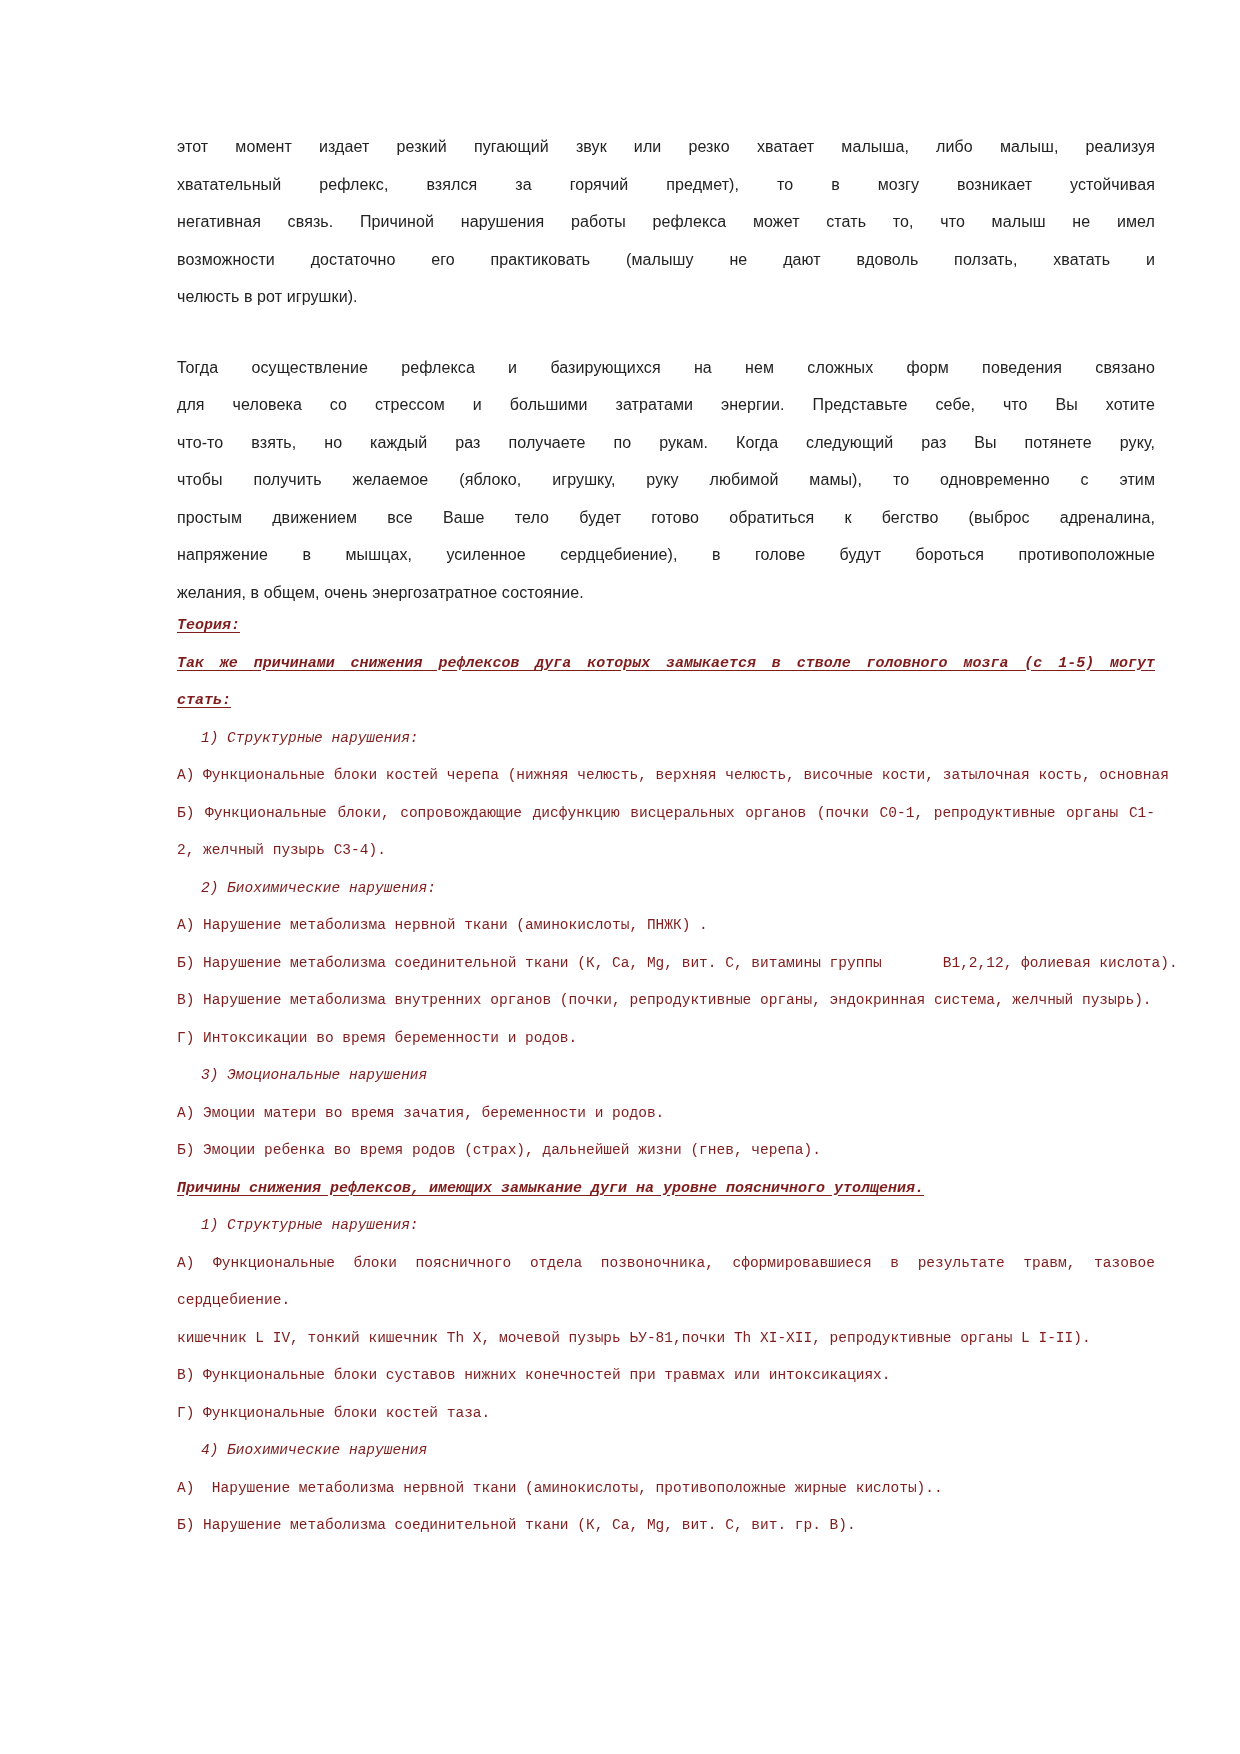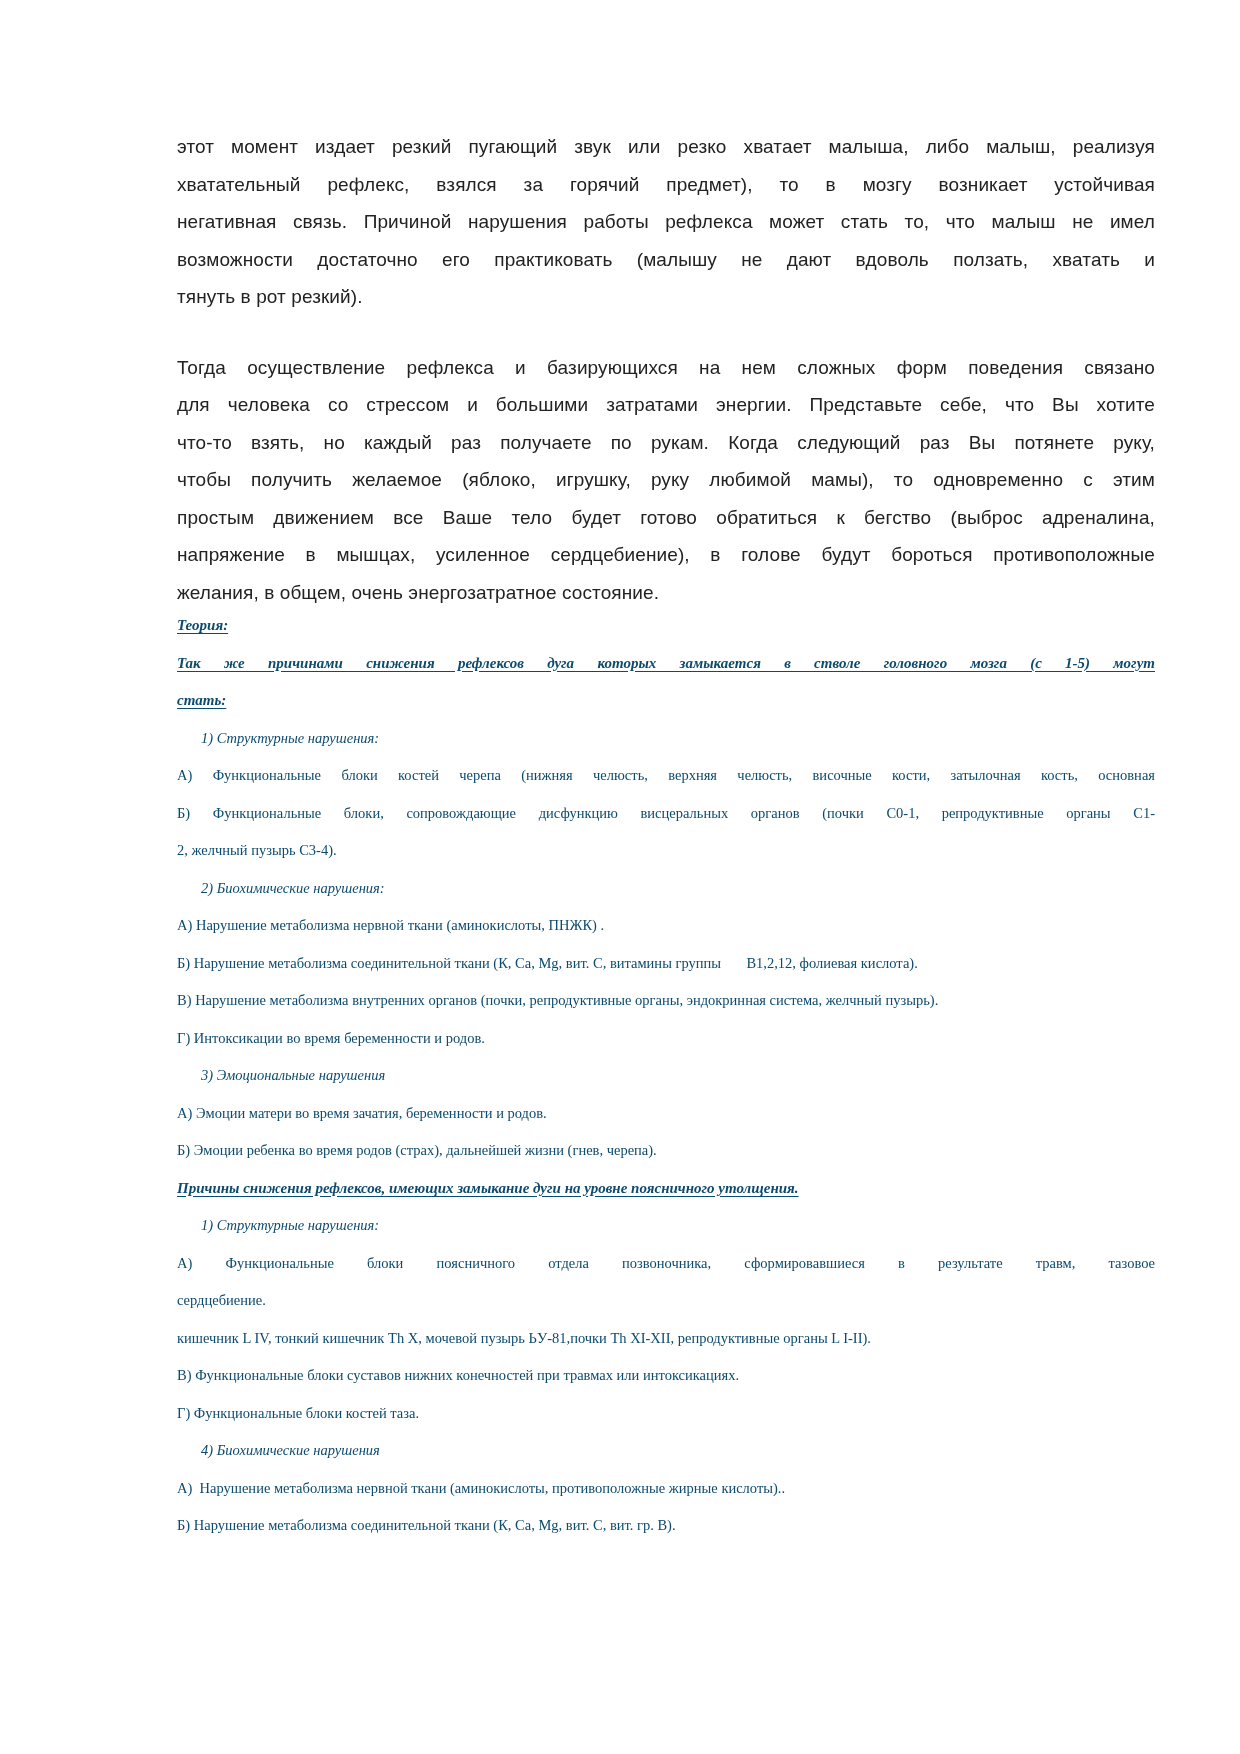--- a/index.html
+++ b/index.html
@@ -15,44 +15,44 @@
       color: #222222;
     }
     .page {
       position: absolute;
       left: 177px;
       top: 128px;
       width: 978px;
     }
     .big {
       font-family: "Liberation Sans", sans-serif;
-      font-size: 19px;
+      font-size: 16px;
       line-height: 37.5px;
       text-align: justify;
       letter-spacing: 0.1px;
       margin: 0;
     }
     .big .line {
       display: block;
       text-align: justify;
       text-align-last: justify;
       white-space: nowrap;
     }
     .big .line.last {
       text-align-last: left;
     }
     .gap {
       height: 33px;
     }
     .small {
-      font-family: Liberation Serif, serif;
+      font-family: Liberation Mono, monospace;
       font-size: 14.5px;
       line-height: 37.5px;
       margin: 0;
-      color: #0c4a6e;
+      color: #7f1d1d;
     }
     .small .line {
       display: block;
       white-space: nowrap;
     }
     .small .line.just {
       text-align: justify;
       text-align-last: justify;
     }
     .italic {
@@ -75,21 +75,21 @@
 </head>
 <body>
 
 <div class="page">
 
   <div class="big">
     <span class="line">этот момент издает резкий пугающий звук или резко хватает малыша, либо малыш, реализуя</span>
     <span class="line">хватательный рефлекс, взялся за горячий предмет), то в мозгу возникает устойчивая</span>
     <span class="line">негативная связь. Причиной нарушения работы рефлекса может стать то, что малыш не имел</span>
     <span class="line">возможности достаточно его практиковать (малышу не дают вдоволь ползать, хватать и</span>
-    <span class="line last">тянуть в рот резкий).</span>
+    <span class="line last">челюсть в рот игрушки).</span>
   </div>
 
   <div class="gap"></div>
 
   <div class="big">
     <span class="line">Тогда осуществление рефлекса и базирующихся на нем сложных форм поведения связано</span>
     <span class="line">для человека со стрессом и большими затратами энергии. Представьте себе, что Вы хотите</span>
     <span class="line">что-то взять, но каждый раз получаете по рукам. Когда следующий раз Вы потянете руку,</span>
     <span class="line">чтобы получить желаемое (яблоко, игрушку, руку любимой мамы), то одновременно с этим</span>
     <span class="line">простым движением все Ваше тело будет готово обратиться к бегство (выброс адреналина,</span>

